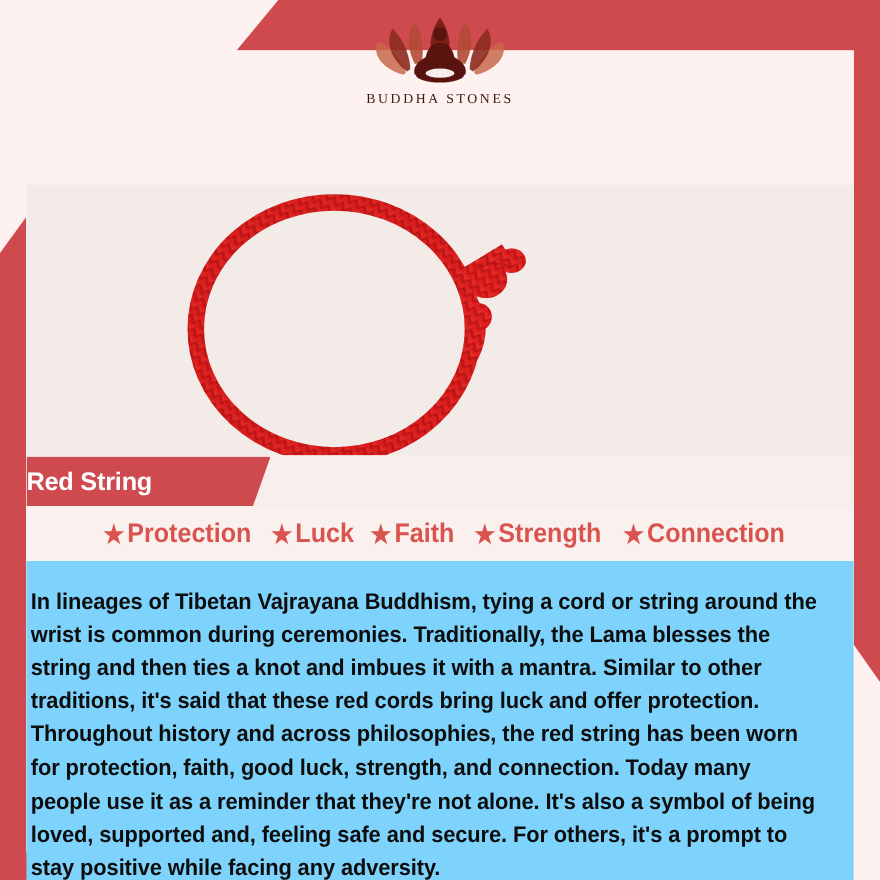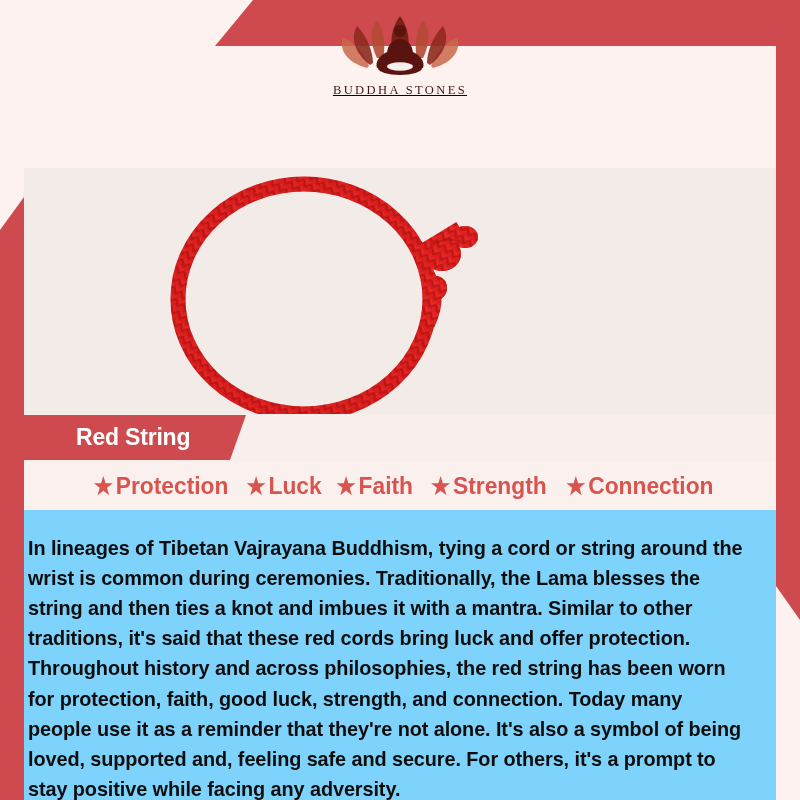--- a/index.html
+++ b/index.html
@@ -35,21 +35,21 @@
     left:0;bottom:0;width:620px;height:26px;
     clip-path:polygon(0 0, 620px 0, 580px 26px, 0 26px);
   }
 
   
   .header{
     position:absolute;top:0;left:0;width:800px;height:168px;
   }
   .logo-wrap{
     position:absolute;top:8px;left:0;width:800px;
-    display:flex;flex-direction:column;align-items:center;text-decoration:underline;
+    display:flex;flex-direction:column;align-items:center;
   }
   .logo-mark{width:126px;height:74px;display:block;}
   .logo-word{
     margin-top:1px;
     font-family:"Liberation Serif", serif;
     font-size:12.5px;letter-spacing:2.4px;color:#3d1714;
     font-weight:400;
   }
 
   .title-box{
@@ -82,21 +82,20 @@
     background:#f8eeeb;
   }
   .label-banner{
     position:absolute;top:415px;left:24px;
     height:45px;width:222px;
     background:#cf4a4f;
     clip-path:polygon(0 0, 222px 0, 206px 45px, 0 45px);
     display:flex;align-items:center;
   }
   .label-text{
-    margin-left:52px;
     color:#ffffff;font-weight:bold;font-size:23px;
     font-family:"Liberation Sans", sans-serif;
     letter-spacing:-0.2px;
   }
 
   
   .benefits{
     position:absolute;top:462px;left:24px;width:752px;height:48px;
     background:#faf1ee;
     display:flex;align-items:center;justify-content:center;

